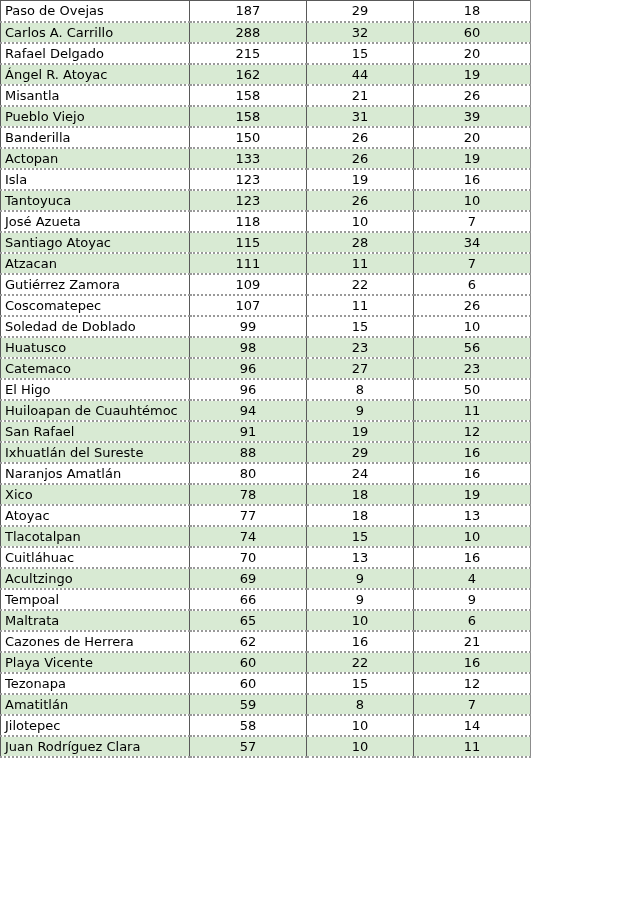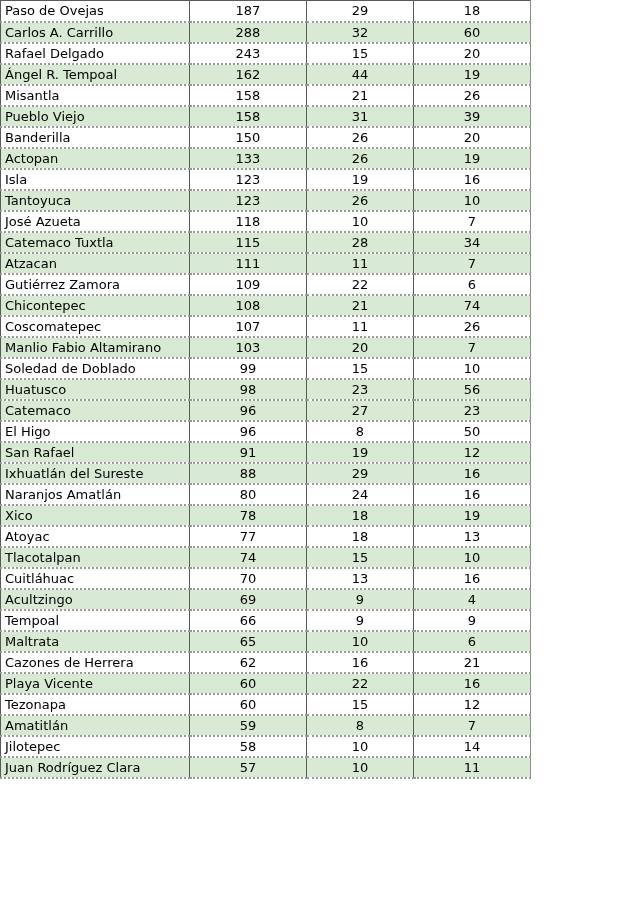--- a/index.html
+++ b/index.html
@@ -66,26 +66,26 @@
         <td class="num">18</td>
       </tr>
       <tr class="alt">
         <td class="name">Carlos A. Carrillo</td>
         <td class="num">288</td>
         <td class="num">32</td>
         <td class="num">60</td>
       </tr>
       <tr class="base">
         <td class="name">Rafael Delgado</td>
-        <td class="num">243</td>
+        <td class="num">215</td>
         <td class="num">15</td>
         <td class="num">20</td>
       </tr>
       <tr class="alt">
-        <td class="name">Ángel R. Tempoal</td>
+        <td class="name">Ángel R. Atoyac</td>
         <td class="num">162</td>
         <td class="num">44</td>
         <td class="num">19</td>
       </tr>
       <tr class="base">
         <td class="name">Misantla</td>
         <td class="num">158</td>
         <td class="num">21</td>
         <td class="num">26</td>
       </tr>
@@ -119,54 +119,42 @@
         <td class="num">26</td>
         <td class="num">10</td>
       </tr>
       <tr class="base">
         <td class="name">José Azueta</td>
         <td class="num">118</td>
         <td class="num">10</td>
         <td class="num">7</td>
       </tr>
       <tr class="alt">
-        <td class="name">Catemaco Tuxtla</td>
+        <td class="name">Santiago Atoyac</td>
         <td class="num">115</td>
         <td class="num">28</td>
         <td class="num">34</td>
       </tr>
       <tr class="alt">
         <td class="name">Atzacan</td>
         <td class="num">111</td>
         <td class="num">11</td>
         <td class="num">7</td>
       </tr>
       <tr class="base">
         <td class="name">Gutiérrez Zamora</td>
         <td class="num">109</td>
         <td class="num">22</td>
         <td class="num">6</td>
       </tr>
-      <tr class="alt">
-        <td class="name">Chicontepec</td>
-        <td class="num">108</td>
-        <td class="num">21</td>
-        <td class="num">74</td>
-      </tr>
       <tr class="base">
         <td class="name">Coscomatepec</td>
         <td class="num">107</td>
         <td class="num">11</td>
         <td class="num">26</td>
-      </tr>
-      <tr class="alt">
-        <td class="name">Manlio Fabio Altamirano</td>
-        <td class="num">103</td>
-        <td class="num">20</td>
-        <td class="num">7</td>
       </tr>
       <tr class="base">
         <td class="name">Soledad de Doblado</td>
         <td class="num">99</td>
         <td class="num">15</td>
         <td class="num">10</td>
       </tr>
       <tr class="alt">
         <td class="name">Huatusco</td>
         <td class="num">98</td>
@@ -179,20 +167,26 @@
         <td class="num">27</td>
         <td class="num">23</td>
       </tr>
       <tr class="base">
         <td class="name">El Higo</td>
         <td class="num">96</td>
         <td class="num">8</td>
         <td class="num">50</td>
       </tr>
       <tr class="alt">
+        <td class="name">Huiloapan de Cuauhtémoc</td>
+        <td class="num">94</td>
+        <td class="num">9</td>
+        <td class="num">11</td>
+      </tr>
+      <tr class="alt">
         <td class="name">San Rafael</td>
         <td class="num">91</td>
         <td class="num">19</td>
         <td class="num">12</td>
       </tr>
       <tr class="alt">
         <td class="name">Ixhuatlán del Sureste</td>
         <td class="num">88</td>
         <td class="num">29</td>
         <td class="num">16</td>

